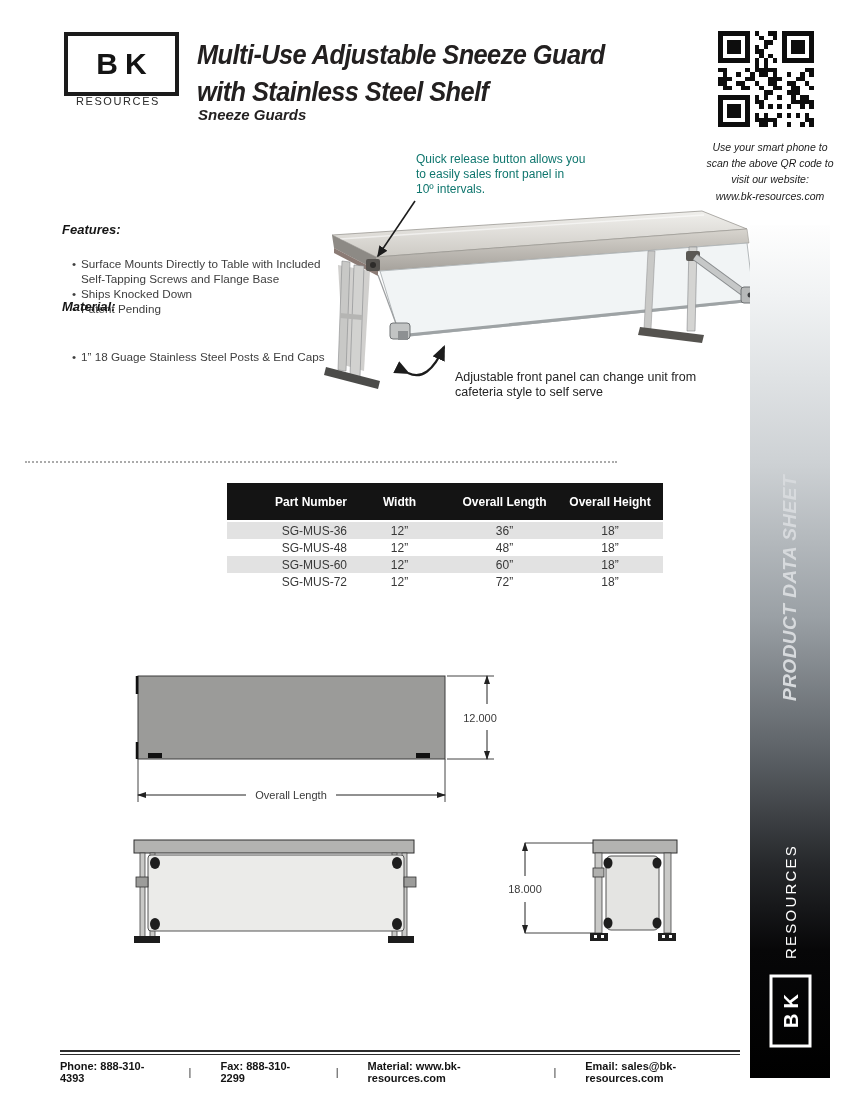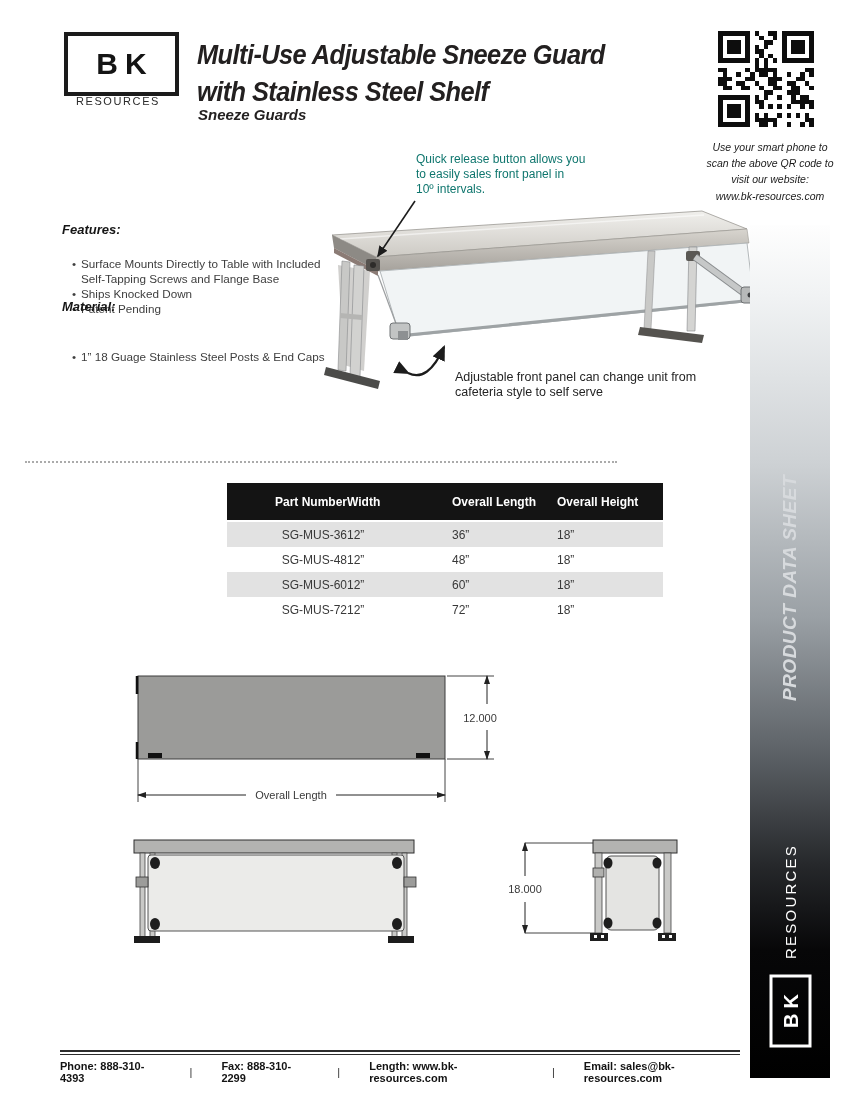--- a/index.html
+++ b/index.html
@@ -39,24 +39,24 @@
   .co1{left:416px;top:152px;width:190px;}
   .co2{left:455px;top:370px;width:270px;font-size:12.5px;line-height:14.5px;color:#242424;}
 
   
   .dotted{left:25px;top:461px;width:592px;height:0;border-top:2px dotted #ababab;}
 
   
   .spec{left:227px;top:483px;width:436px;font-size:12px;}
   .spec .hrow{display:grid;grid-template-columns:120px 105px 105px 106px;height:37px;
               background:#141414;color:#fff;font-weight:bold;align-items:center;margin-bottom:2px;}
-  .spec .row{display:grid;grid-template-columns:120px 105px 105px 106px;height:25px;align-items:center;color:#383838;}
+  .spec .row{display:grid;grid-template-columns:120px 105px 105px 106px;height:17px;align-items:center;color:#383838;}
   .spec .row.alt{background:#e2e2e2;}
   .spec .c0{padding-left:44px;text-align:right;}
-  .spec .c{}
+  .spec .c{text-align:center;}
 
   
   .sidebar{left:750px;top:225px;width:80px;height:853px;
     background:linear-gradient(180deg,#fefefe 0%,#f1f3f4 8%,#cdd1d4 28%,#9aa0a5 46%,#5c6166 62%,#26282b 75%,#070708 85%,#000 100%);}
   .vwrap{position:absolute;left:0;width:80px;display:flex;align-items:center;justify-content:center;}
   .pds{top:238px;height:250px;}
   .pds span{transform:rotate(-90deg);white-space:nowrap;font-style:italic;font-weight:bold;
             font-size:19px;letter-spacing:.5px;color:#d7dadd;}
   .sres{top:620px;height:112px;}
   .sres span{transform:rotate(-90deg);white-space:nowrap;font-size:15px;letter-spacing:2.2px;color:#fff;}
@@ -876,18 +876,18 @@
       </div>
     </div>
   </div>
 
   <div class="abs footrule"></div>
   <div class="abs footer">
     <span>Phone: 888-310-4393</span>
     <span class="sep">|</span>
     <span>Fax: 888-310-2299</span>
     <span class="sep">|</span>
-    <span>Length: www.bk-resources.com</span>
+    <span>Material: www.bk-resources.com</span>
     <span class="sep">|</span>
     <span>Email: sales@bk-resources.com</span>
   </div>
 
 </div>
 
 </body></html>

